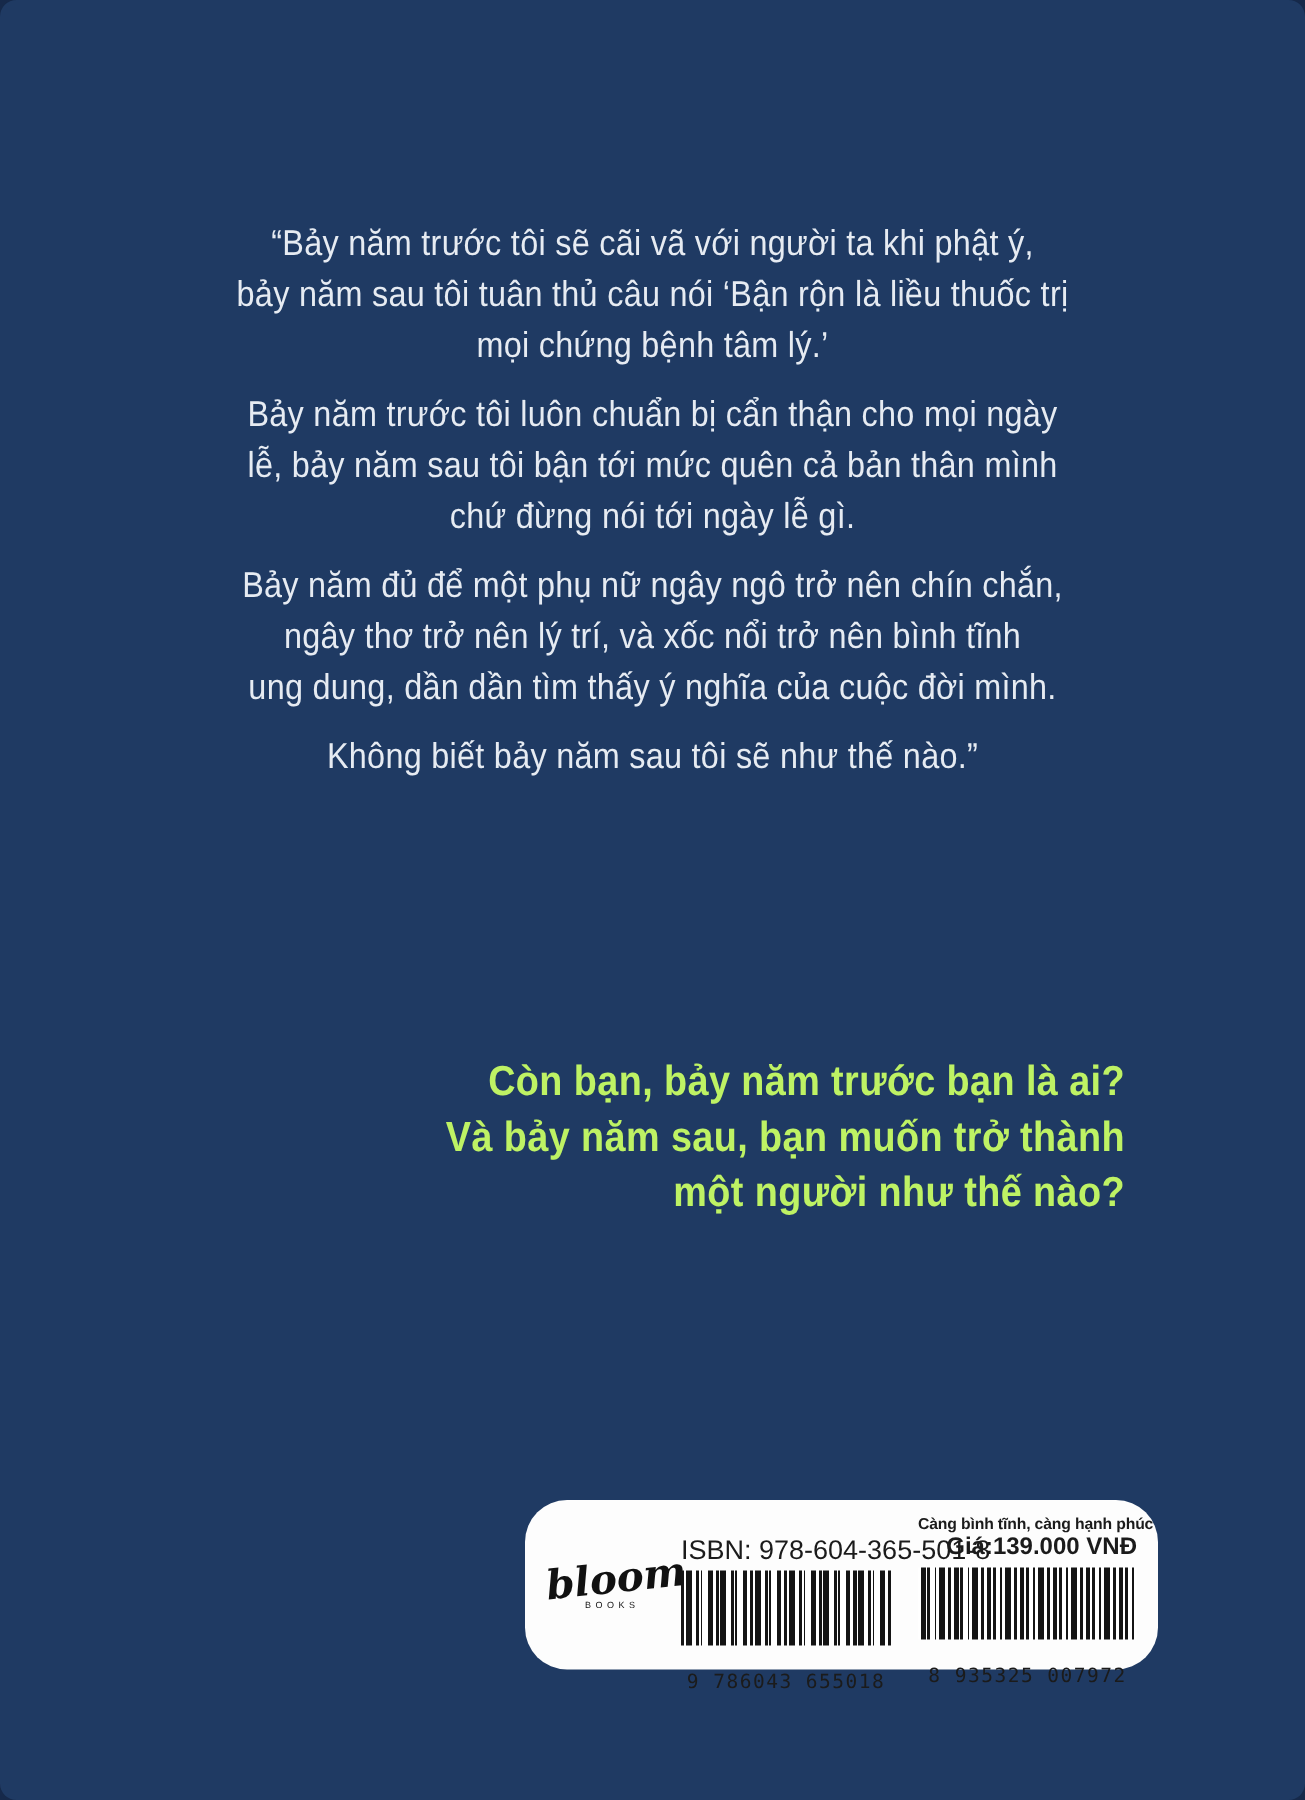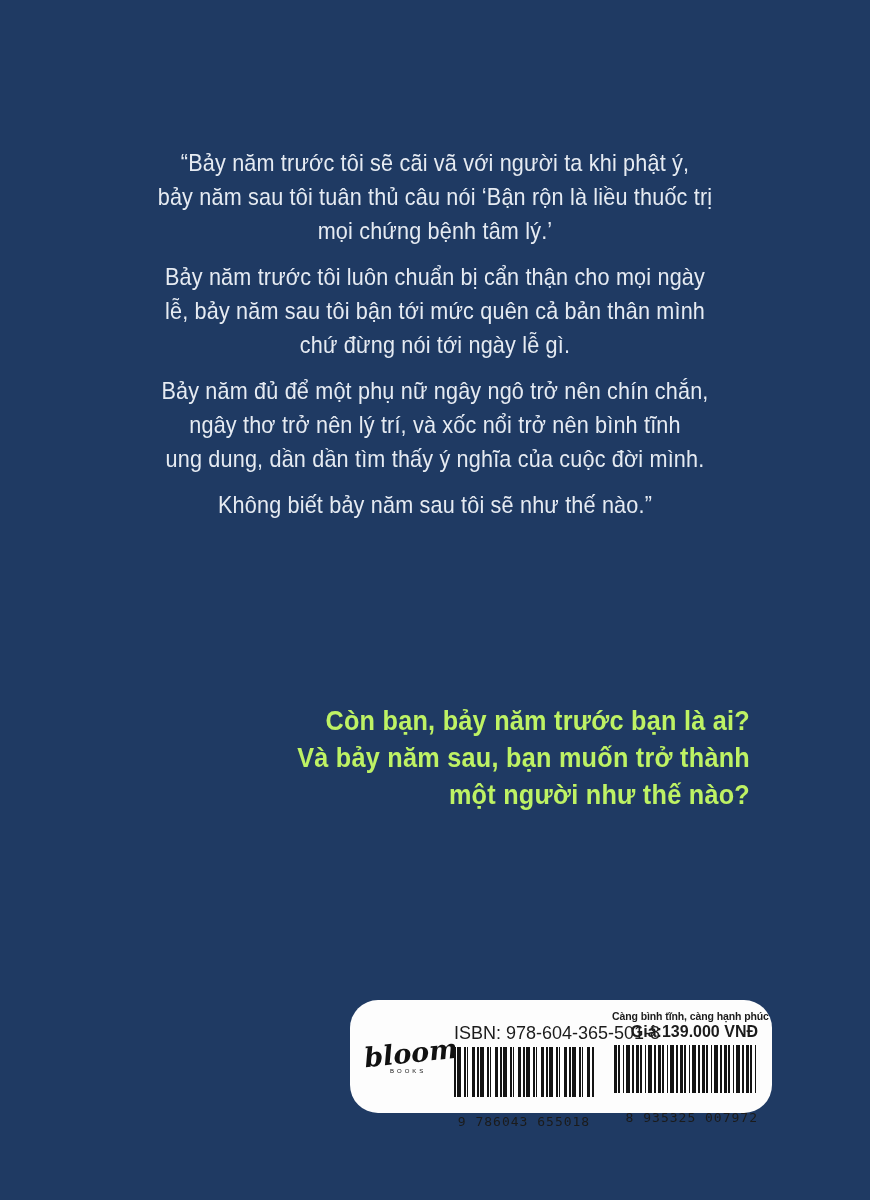--- a/index.html
+++ b/index.html
@@ -4,20 +4,21 @@
 <style>
   html,body { margin:0; padding:0; }
   body { background:#16294a; }
   .page {
     position:relative;
     width:870px; height:1200px;
     margin:0 auto;
     background:#1f3a63;
     font-family:"Liberation Sans", sans-serif;
     overflow:hidden;
+    border-radius:11px;
   }
 
   
   .quote {
     position:absolute; top:146px; left:50%; transform:translateX(-50%);
     width:760px; text-align:center; color:#e6ebf2;
   }
   .quote-p { margin:0 0 12px 0; }
   .quote-line {
     font-size:24px; line-height:34px; white-space:nowrap;
@@ -95,21 +96,21 @@
   .price   { margin-top:1px; font-size:16px; font-weight:700; white-space:nowrap; }
   .bars2 {
     margin-top:4px; height:48px;
     background:repeating-linear-gradient(90deg,
       #ffffff 0px, #ffffff 2px, #141414 2px, #141414 5px,
       #ffffff 5px, #ffffff 6px, #141414 6px, #141414 8px,
       #ffffff 8px, #ffffff 11px,#141414 11px,#141414 12px,
       #ffffff 12px,#ffffff 14px,#141414 14px,#141414 18px,
       #ffffff 18px,#ffffff 20px,#141414 20px,#141414 22px);
   }
-  .price-col .bc-digits { }
+  .price-col .bc-digits { text-align:center; }
 </style>
 </head>
 <body>
 
 <div class="page">
 
   <div class="quote">
     <div class="quote-p">
       <div class="quote-line">“Bảy năm trước tôi sẽ cãi vã với người ta khi phật ý,</div>
       <div class="quote-line">bảy năm sau tôi tuân thủ câu nói ‘Bận rộn là liều thuốc trị</div>

